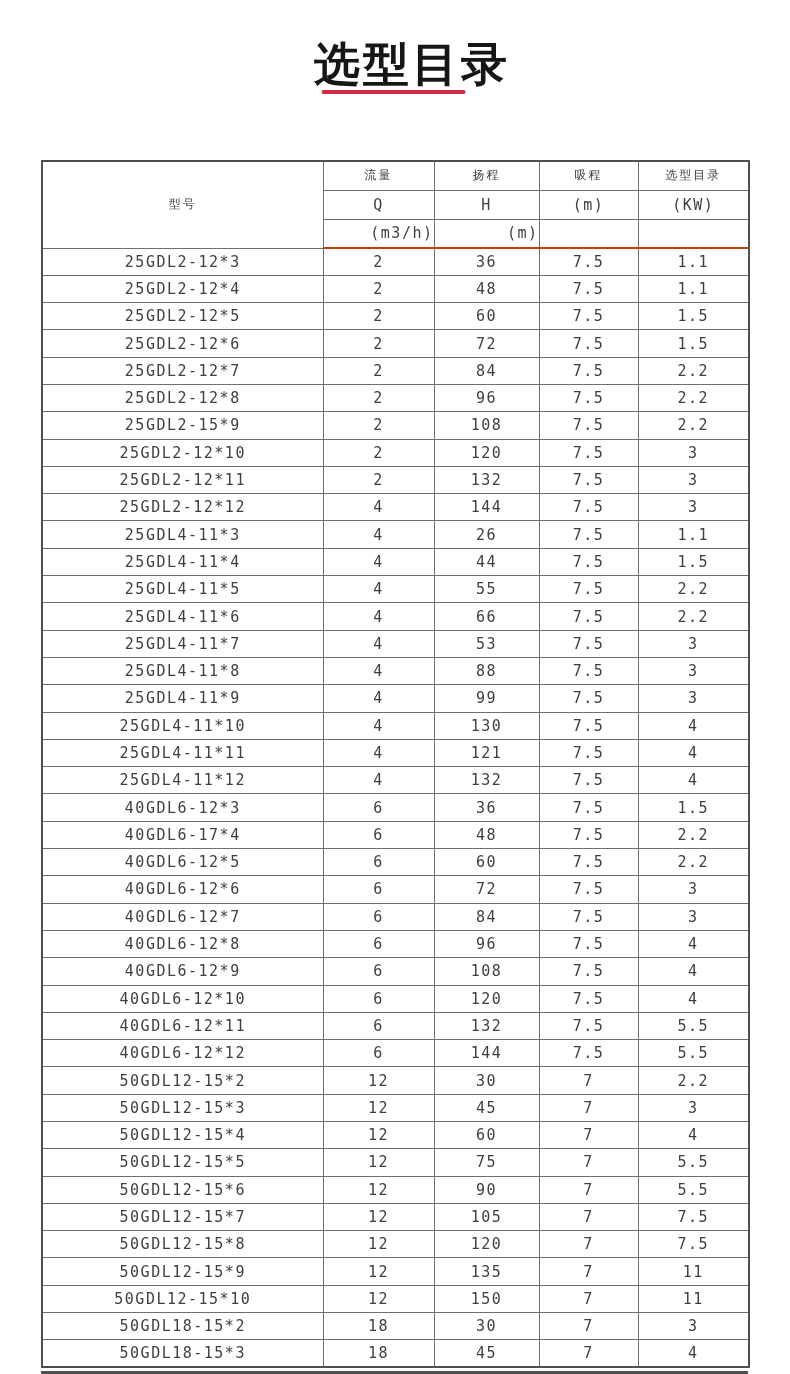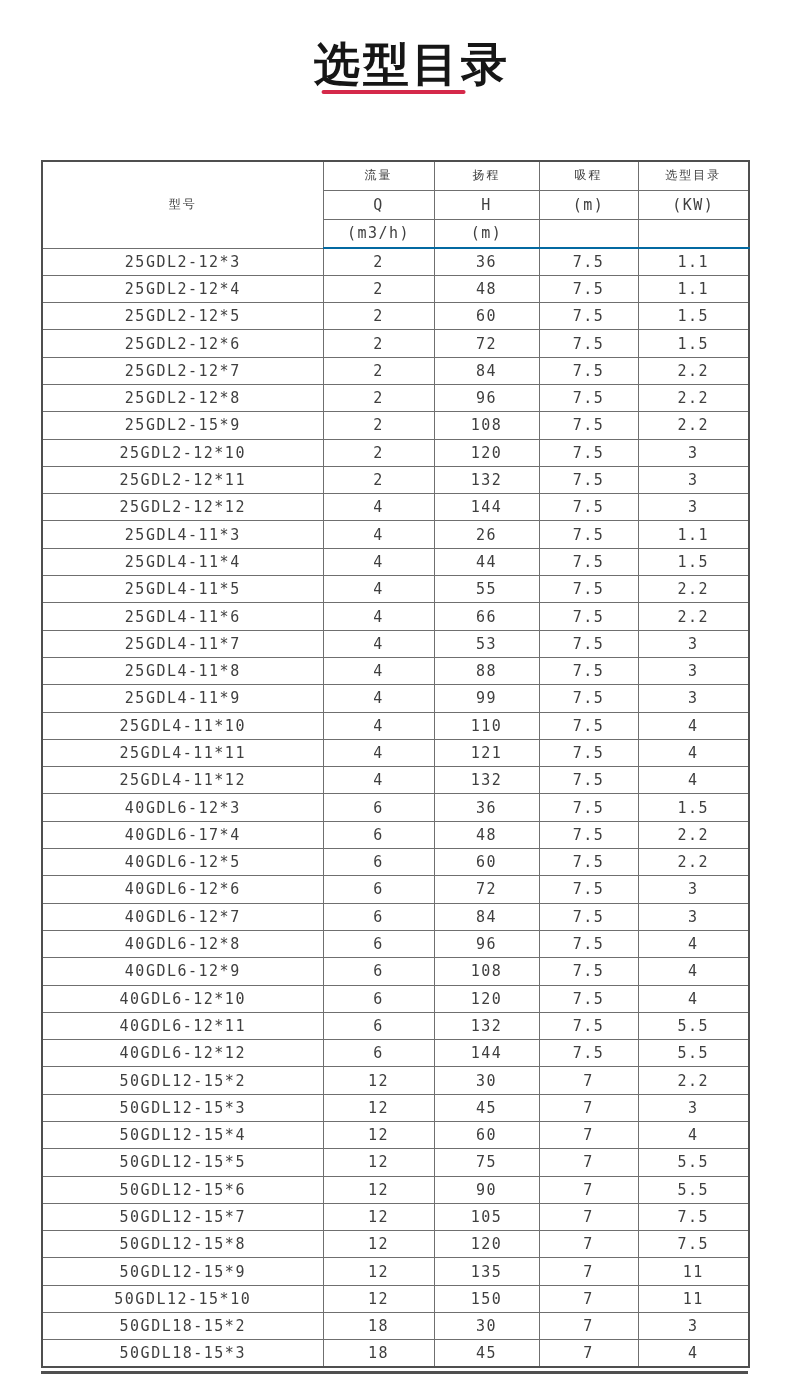--- a/index.html
+++ b/index.html
@@ -63,21 +63,22 @@
     white-space: nowrap;
   }
   col.c1 { width: 281px; }
   col.c2 { width: 111px; }
   col.c3 { width: 105px; }
   col.c4 { width: 99px; }
   col.c5 { width: 111px; }
   thead tr { height: 29px; }
   thead td.cjk { font-size: 12px; letter-spacing: 2px; }
   tr.hdr-last td, td.model-hdr {
-    border-bottom: 2px solid #0369a1;
+    border-bottom: 2px solid #c2410c;
+    text-align: right;
   }
   td.model-hdr {
     font-size: 17px;
     letter-spacing: 3px;
     margin-top: 8px;
   }
   tbody tr { height: 27.3px; }
   .table-cutoff-line {
     position: absolute;
     left: 41px;
@@ -238,21 +239,21 @@
       <tr>
         <td>25GDL4-11*9</td>
         <td>4</td>
         <td>99</td>
         <td>7.5</td>
         <td>3</td>
       </tr>
       <tr>
         <td>25GDL4-11*10</td>
         <td>4</td>
-        <td>110</td>
+        <td>130</td>
         <td>7.5</td>
         <td>4</td>
       </tr>
       <tr>
         <td>25GDL4-11*11</td>
         <td>4</td>
         <td>121</td>
         <td>7.5</td>
         <td>4</td>
       </tr>

